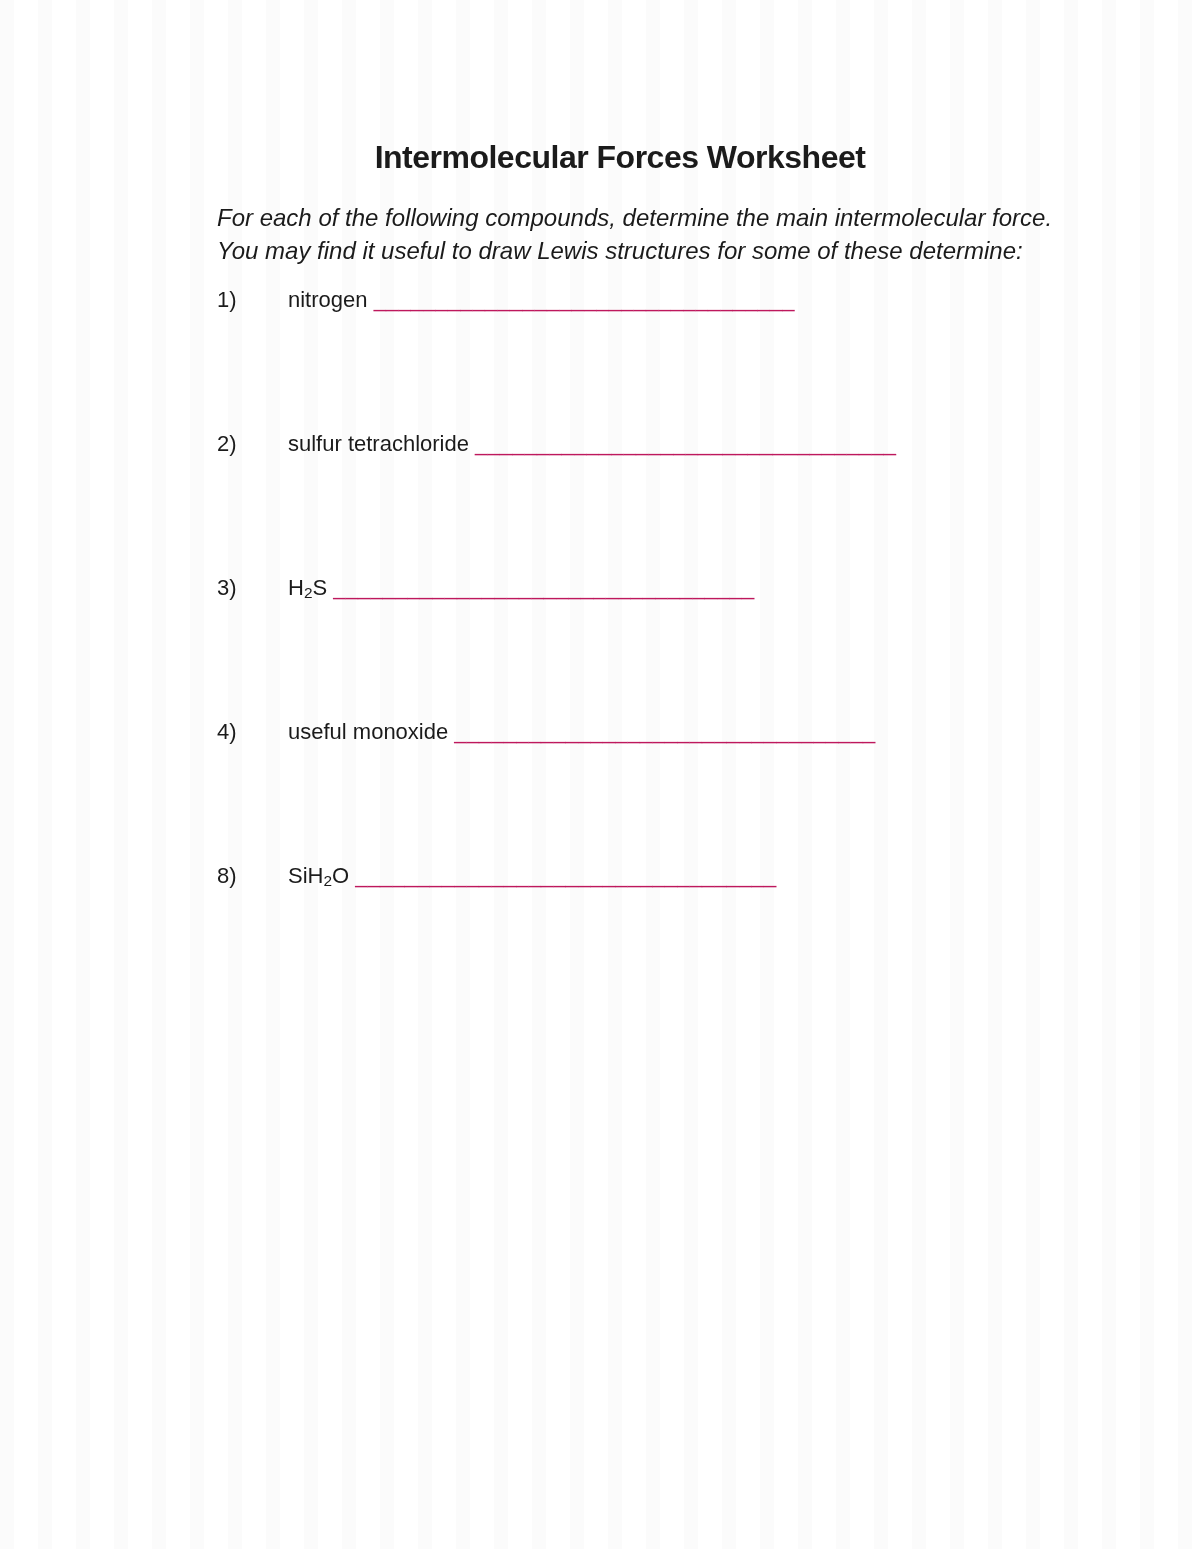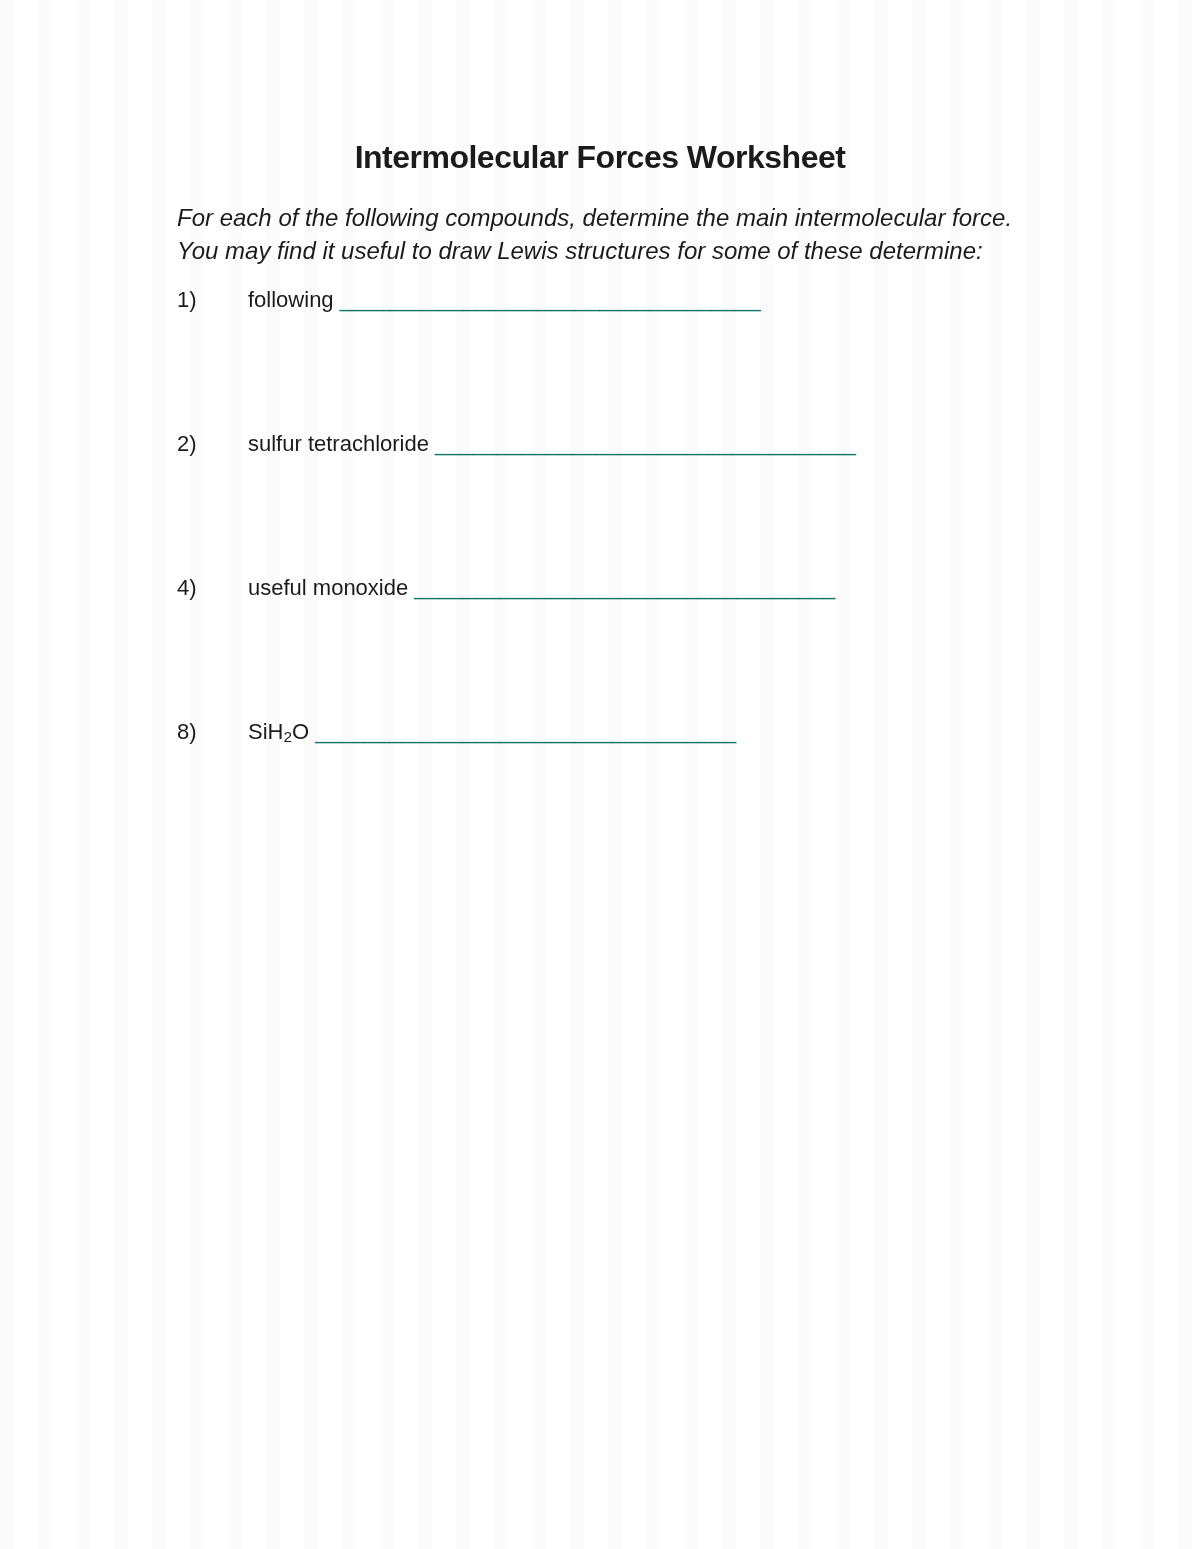--- a/index.html
+++ b/index.html
@@ -17,20 +17,21 @@
       rgba(0,0,0,0.015) 0px, rgba(0,0,0,0.015) 14px,
       rgba(0,0,0,0.0) 14px, rgba(0,0,0,0.0) 38px
     );
     font-family: "Liberation Sans", sans-serif;
     color: #1b1b1b;
     overflow: hidden;
   }
   .page {
     position: absolute;
     inset: 0;
+    margin-left: 40px;
   }
   .title {
     position: absolute;
     top: 139px;
     left: 0;
     right: 0;
     margin: 0;
     text-align: center;
     font-size: 32px;
     font-weight: bold;
@@ -62,30 +63,31 @@
     display: inline-block;
     width: 71px;
   }
   .compound sub {
     font-size: 70%;
     line-height: 0;
     vertical-align: -0.22em;
   }
   .blank {
     letter-spacing: 0.15px;
-    color: #0f766e;
+    color: #be185d;
   }
 </style>
 </head>
 <body>
 
 <div class="page">
   <h1 class="title">Intermolecular Forces Worksheet</h1>
 
   <p class="instructions"><span>For each of the following compounds, determine the main intermolecular force.</span><br><span>You may find it useful to draw Lewis structures for some of these determine:</span></p>
 
   <div class="items">
-      <div class="row"><span class="num">1)</span><span class="compound">following</span> <span class="blank">__________________________________</span></div>
+      <div class="row"><span class="num">1)</span><span class="compound">nitrogen</span> <span class="blank">__________________________________</span></div>
       <div class="row"><span class="num">2)</span><span class="compound">sulfur tetrachloride</span> <span class="blank">__________________________________</span></div>
+      <div class="row"><span class="num">3)</span><span class="compound">H<sub>2</sub>S</span> <span class="blank">__________________________________</span></div>
       <div class="row"><span class="num">4)</span><span class="compound">useful monoxide</span> <span class="blank">__________________________________</span></div>
       <div class="row"><span class="num">8)</span><span class="compound">SiH<sub>2</sub>O</span> <span class="blank">__________________________________</span></div>
     </div>
 </div>
 
 </body></html>

